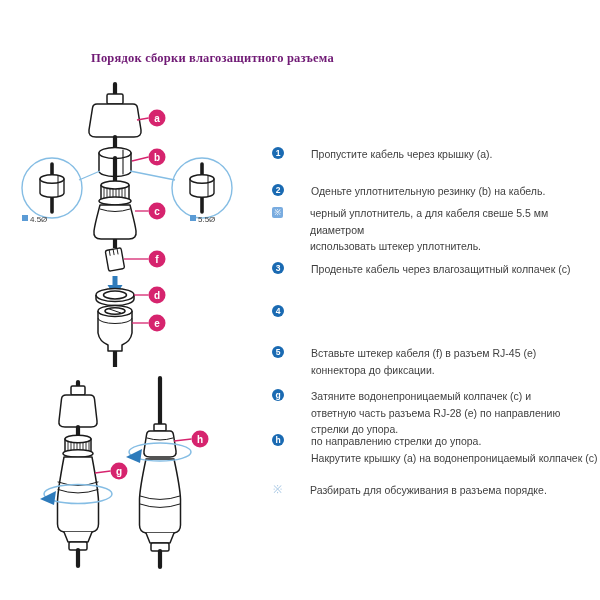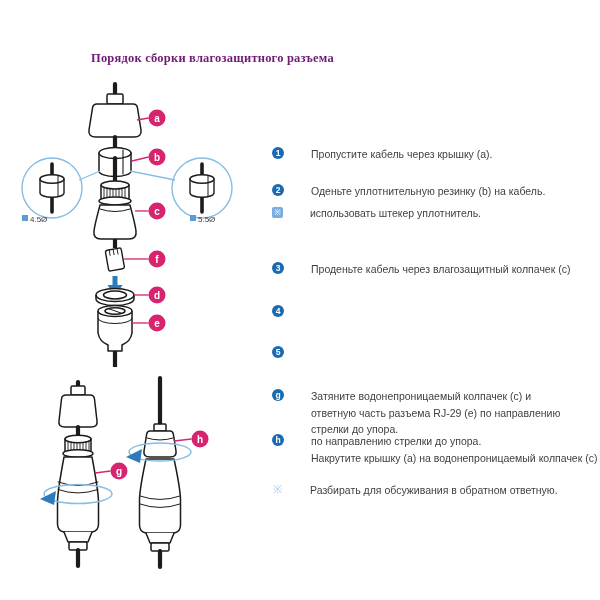--- a/index.html
+++ b/index.html
@@ -197,59 +197,62 @@
   <div class="item" style="top:183px">
     <span class="bullet num">2</span>
     <span class="txt">
         <span class="ln">Оденьте уплотнительную резинку (b) на кабель.</span>
       </span>
   </div>
 
   <div class="item" style="top:205px">
     <span class="bullet note-sq">※</span>
     <span class="txt">
+      <span class="ln">черный уплотнитель, а для кабеля свеше 5.5 мм диаметром</span>
       <span class="ln">использовать штекер уплотнитель.</span>
     </span>
   </div>
 
   <div class="item" style="top:261px">
     <span class="bullet num">3</span>
     <span class="txt">
         <span class="ln">Проденьте кабель через влагозащитный колпачек (c)</span>
       </span>
   </div>
 
   <div class="item" style="top:304px">
     <span class="bullet num">4</span>
     <span class="txt">
     </span>
   </div>
 
   <div class="item" style="top:345px">
     <span class="bullet num">5</span>
     <span class="txt">
+      <span class="ln">Вставьте штекер кабеля (f) в разъем RJ-45 (e)</span>
+      <span class="ln">коннектора до фиксации.</span>
     </span>
   </div>
 
   <div class="item" style="top:388px">
     <span class="bullet num">g</span>
     <span class="txt">
       <span class="ln">Затяните водонепроницаемый колпачек (c) и</span>
-      <span class="ln">ответную часть разъема RJ-29 (e) по направлению стрелки до упора.</span>
+      <span class="ln">ответную часть разъема RJ-28 (e) по направлению стрелки до упора.</span>
     </span>
   </div>
 
   <div class="item" style="top:433px">
     <span class="bullet num">h</span>
     <span class="txt">
       <span class="ln">по направлению стрелки до упора.</span>
       <span class="ln">Накрутите крышку (a) на водонепроницаемый колпачек (c)</span>
     </span>
   </div>
 
   <div class="item" style="top:482px">
     <span class="bullet note-pl">※</span>
     <span class="txt">
-        <span class="ln">Разбирать для обсуживания в обратном ответную.</span>
+        <span class="ln">Разбирать для обсуживания в разъема порядке.</span>
       </span>
   </div>
 
 </div>
 
 </body></html>

